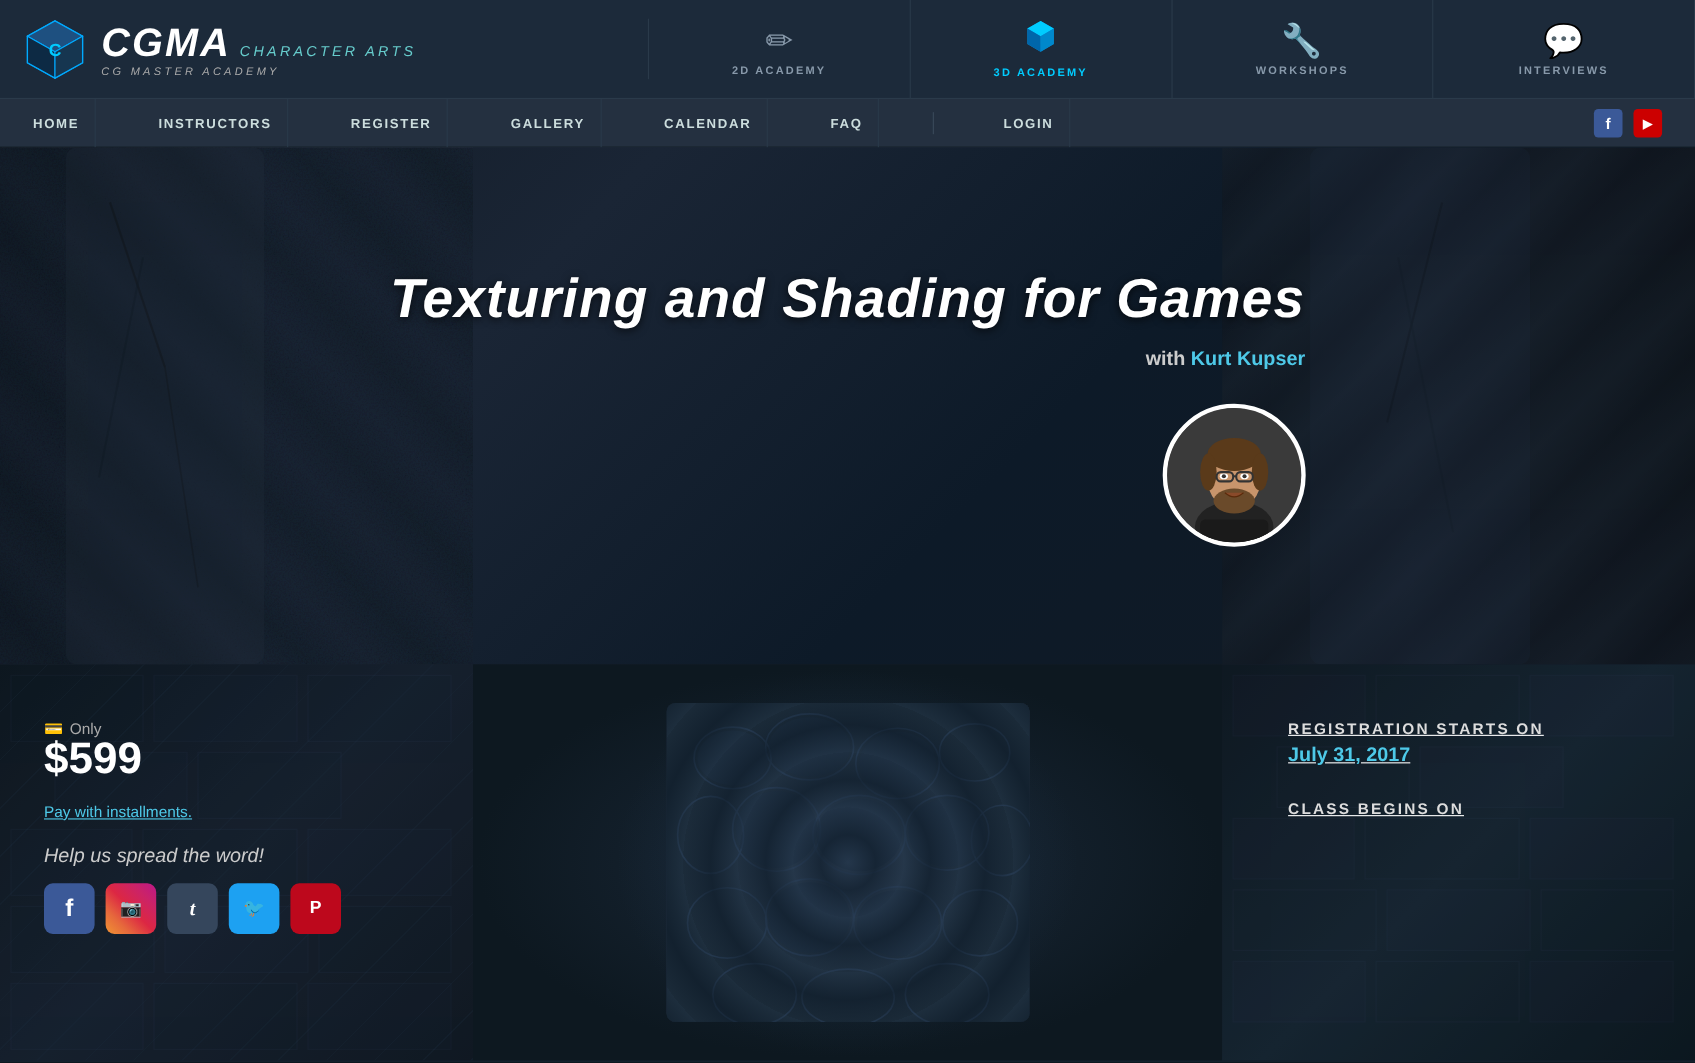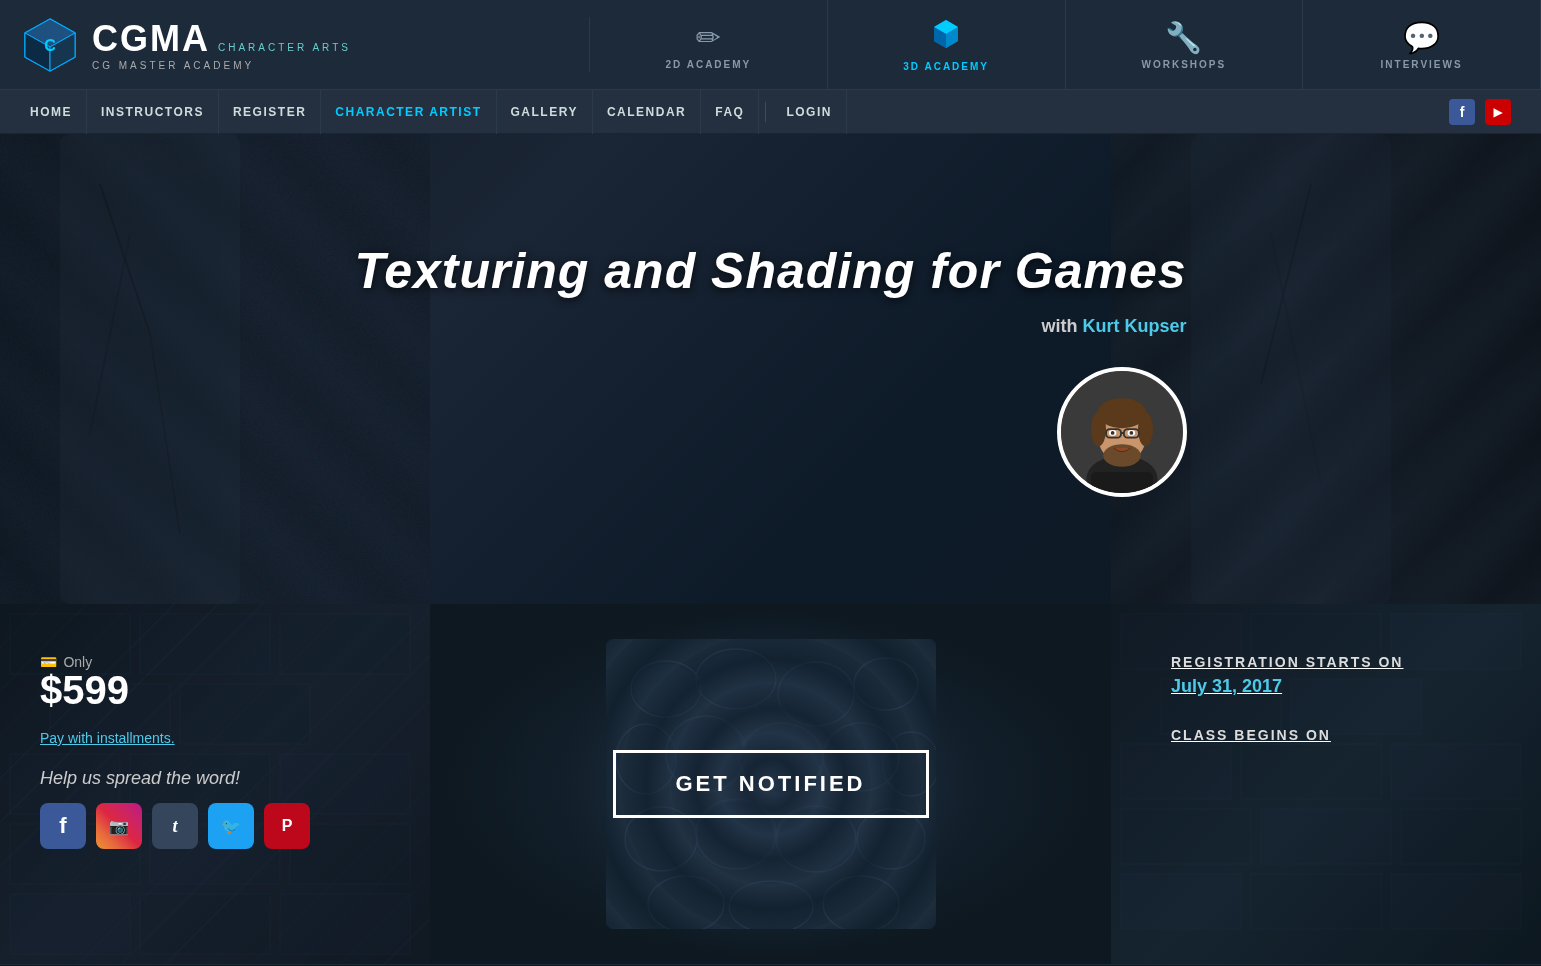--- a/index.html
+++ b/index.html
@@ -19,24 +19,24 @@
       padding: 0 20px;
       min-width: 590px;
       border-right: 1px solid #2a3a4a;
     }
     .logo-icon {
       width: 60px;
       height: 55px;
       margin-right: 12px;
       flex-shrink: 0;
     }
-    .logo-text-group { display: flex; flex-direction: column; }
+    .logo-text-group { display: flex; flex-direction: column; font-style: italic; }
     .logo-cgma { font-size: 36px; font-weight: bold; color: #fff; letter-spacing: 2px; }
     .logo-sub { font-size: 10px; color: #aaa; letter-spacing: 3px; text-transform: uppercase; }
-    .logo-arts { font-size: 10px; color: #6cc; letter-spacing: 3px; margin-left: 2px; }
+    .logo-arts { font-size: 13px; color: #6cc; letter-spacing: 3px; margin-left: 2px; }
 
     .nav-icons {
       display: flex;
       flex: 1;
     }
     .nav-icon-item {
       display: flex;
       flex-direction: column;
       align-items: center;
       justify-content: center;
@@ -53,20 +53,21 @@
     .nav-icon-item .icon-label { font-size: 10px; letter-spacing: 2px; text-transform: uppercase; font-weight: bold; }
 
     
     .second-nav {
       display: flex;
       align-items: center;
       background: #243040;
       height: 44px;
       padding: 0 30px;
       border-bottom: 1px solid #1a2530;
+      gap: 43px;
     }
     .second-nav a {
       color: #cdd;
       text-decoration: none;
       font-size: 12px;
       font-weight: bold;
       letter-spacing: 1.5px;
       text-transform: uppercase;
       padding: 0 14px;
       height: 44px;
@@ -352,21 +353,20 @@
       <div class="icon-glyph">💬</div>
       <span class="icon-label">INTERVIEWS</span>
     </div>
   </div>
 </div>
 
 <div class="second-nav">
   <a>HOME</a>
   <a>INSTRUCTORS</a>
   <a>REGISTER</a>
-  <a class="active">CHARACTER ARTIST</a>
   <a>GALLERY</a>
   <a>CALENDAR</a>
   <a>FAQ</a>
   <span style="display:inline-block; width:1px; height:20px; background:#3a4a5a; margin:0 6px;"></span>
   <a>LOGIN</a>
   <div class="social-icons">
     <span class="social-icon" style="width:26px;height:26px;background:#3b5998;border-radius:4px;display:flex;align-items:center;justify-content:center;font-size:14px;font-weight:bold;color:#fff;">f</span>
     <span class="social-icon" style="width:26px;height:26px;background:#cc0000;border-radius:4px;display:flex;align-items:center;justify-content:center;font-size:12px;color:#fff;">▶</span>
   </div>
 </div>
@@ -519,21 +519,20 @@
           <ellipse cx="130" cy="40" rx="37" ry="27"></ellipse>
           <ellipse cx="210" cy="55" rx="35" ry="29"></ellipse>
           <ellipse cx="100" cy="115" rx="37" ry="35"></ellipse>
           <ellipse cx="175" cy="120" rx="39" ry="33"></ellipse>
           <ellipse cx="255" cy="118" rx="35" ry="31"></ellipse>
           <ellipse cx="130" cy="195" rx="37" ry="32"></ellipse>
           <ellipse cx="210" cy="200" rx="37" ry="30"></ellipse>
         </g>
       </svg>
     </div>
-    <button class="get-notified-btn">GET NOTIFIED</button>
   </div>
 
   <div class="lower-right">
     <div class="lower-right-bg">
 
       <svg style="position:absolute;inset:0;opacity:0.3;" width="430" height="360" xmlns="http://www.w3.org/2000/svg">
         <rect width="430" height="360" fill="#0d1820"></rect>
         <g stroke="#1a2535" stroke-width="1" fill="none">
           <rect x="10" y="10" width="120" height="55" fill="#111a26"></rect>
           <rect x="140" y="10" width="130" height="55" fill="#0d1820"></rect>

